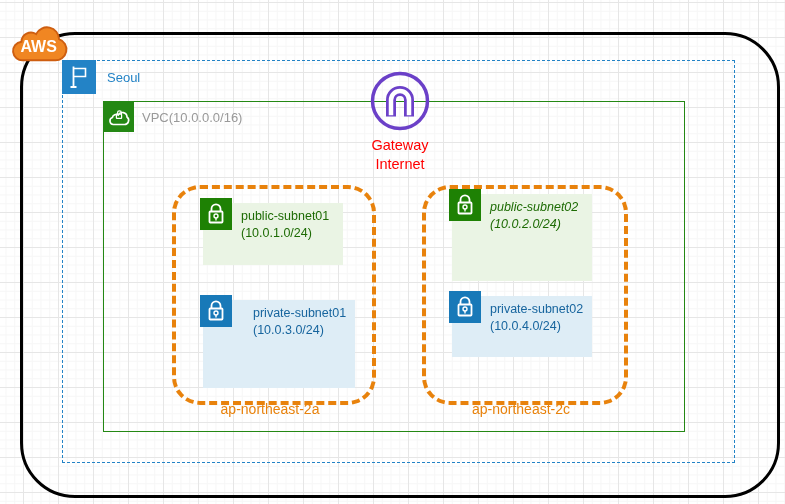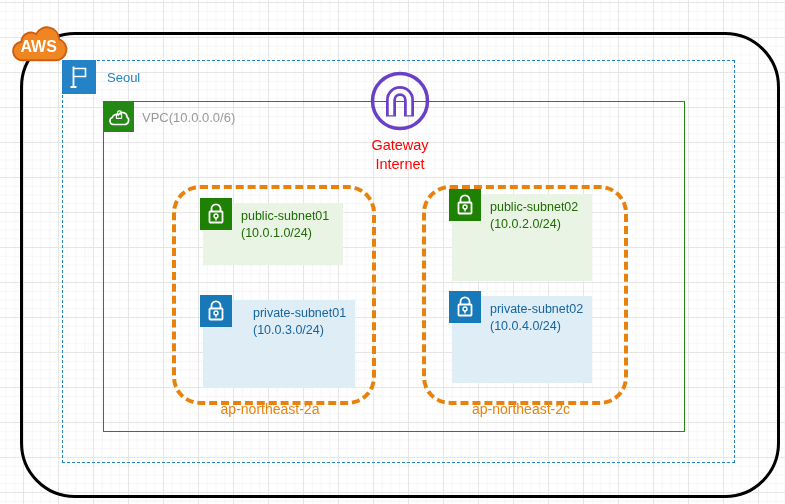--- a/index.html
+++ b/index.html
@@ -43,22 +43,22 @@
   .subnet .icon{position:absolute;left:-3px;top:-5px;width:32px;height:32px;}
   .subnet .txt{margin-left:38px;padding-top:5px;font-size:12.5px;line-height:17px;}
   .subnet.public{background:var(--public-fill,#EAF4E4);}
   .subnet.public .icon{background:var(--public-green,#1E8104);}
   .subnet.public .txt{color:var(--public-text,#1D6B04);}
   .subnet.private{background:var(--private-fill,#DEEDF6);}
   .subnet.private .icon{background:var(--private-blue,#1879B8);}
   .subnet.private .txt{color:var(--private-text,#17659E);}
   .pub01{left:203px;top:203px;width:140px;height:62px;}
   .priv01{left:203px;top:300px;width:140px;height:88px;padding-left:12px;}
-  .pub02{left:452px;top:194px;width:140px;height:87px;}
-  .priv02{left:452px;top:296px;width:140px;height:87px;}
+  .pub02{left:452px;top:194px;width:140px;height:87px;font-style:italic;}
+  .priv02{left:452px;top:296px;width:140px;height:61px;}
   svg{display:block;}
 </style>
 </head>
 <body>
 
 <div class="abs outer"></div>
 
 <div class="abs aws-cloud">
   <svg width="64" height="46" viewBox="0 0 100 72">
     <path d="M83 30a19 19 0 0 0-36-8 15 15 0 0 0-23 12A14 14 0 0 0 27 63h49a17 17 0 0 0 7-33z" fill="#F08622" stroke="#CE5E10" stroke-width="3"></path>
@@ -77,21 +77,21 @@
 </div>
 
 <div class="abs vpc">
   <div class="vpc-icon">
     <svg width="31" height="31" viewBox="0 0 31 31">
       <path d="M24 16a4.6 4.6 0 0 0-8.7-2A3.9 3.9 0 0 0 9.4 16.5 3.6 3.6 0 0 0 10.3 23.5h10.7a4.2 4.2 0 0 0 3-7.5z" fill="none" stroke="#ffffff" stroke-width="1.6"></path>
       <rect x="13.4" y="13.2" width="5.2" height="4.2" rx="0.5" fill="none" stroke="#ffffff" stroke-width="1.2"></rect>
       <path d="M14.6 13.2 v-1.4 a1.9 1.9 0 0 1 3.8 0 v1.4" fill="none" stroke="#ffffff" stroke-width="1.2"></path>
     </svg>
   </div>
-  <span class="vpc-label">VPC(10.0.0.0/6)</span>
+  <span class="vpc-label">VPC(10.0.0.0/16)</span>
 </div>
 
 <div class="abs igw">
   <svg width="64" height="64" viewBox="0 0 64 64">
     <circle cx="32" cy="32" r="27.5" fill="none" stroke="#6B40C8" stroke-width="3.5"></circle>
     <path d="M23 47.5 V31 A9 9 0 0 1 41 31 V47.5" fill="none" stroke="#6B40C8" stroke-width="10"></path>
     <path d="M23 46.2 V31 A9 9 0 0 1 41 31 V46.2" fill="none" stroke="#ffffff" stroke-width="4.5"></path>
   </svg>
 </div>
 <div class="abs igw-label">

